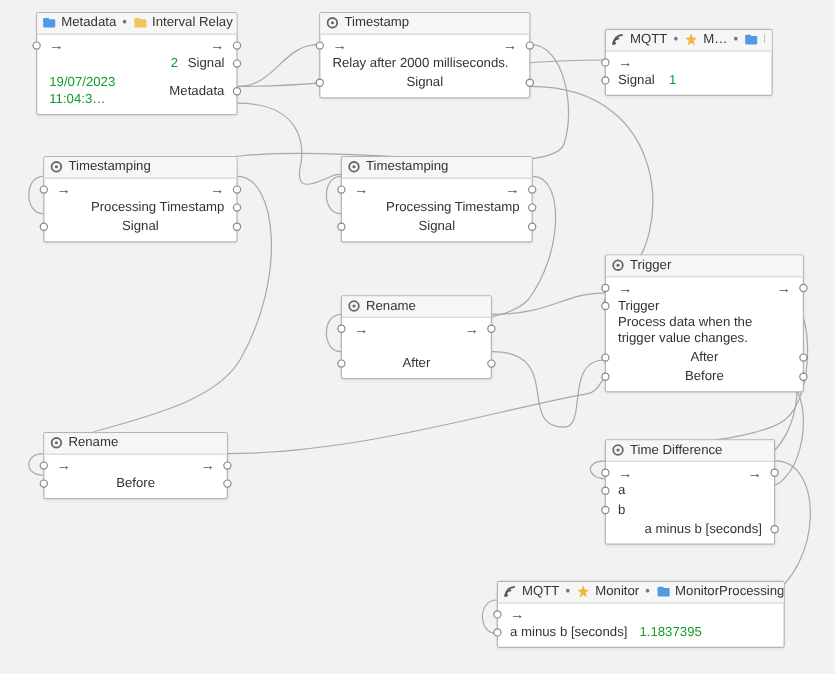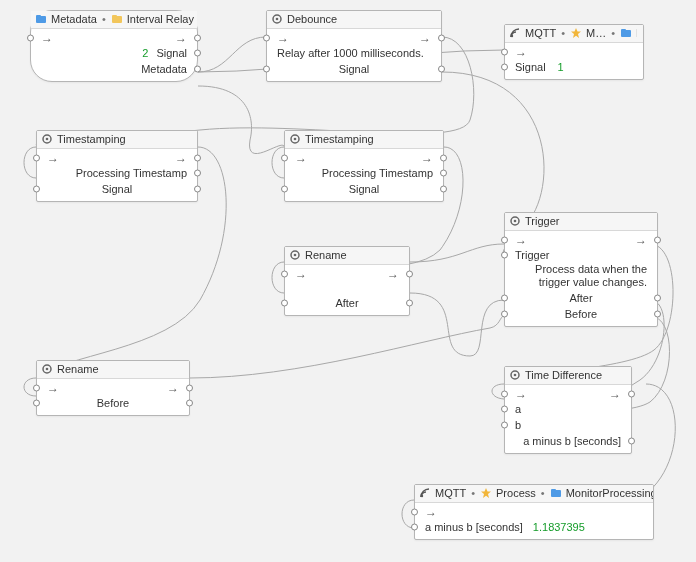--- a/index.html
+++ b/index.html
@@ -124,21 +124,21 @@
 
   <path d="M650,316 C676,316 676,382 650,402 C622,420 516,404 504,412"></path>
 
   <path d="M646,384 C686,384 686,470 640,498 C590,528 440,500 414,500"></path>
 
   <path d="M504,384 C488,384 488,398 504,399"></path>
 
   <path d="M414,500 C398,500 398,528 414,528"></path>
 </svg>
 
-<div class="node" style="left:30px; top:10px; width:168px;border-radius:22px;">
+<div class="node" style="left:30px; top:10px; width:168px;">
   <div class="node-header">
     <span class="ic">
         <svg width="12" height="12">
           <rect x="1" y="3" width="10" height="7" rx="1" fill="#4e9ae6"></rect>
           <rect x="1" y="2" width="5" height="3" rx="1" fill="#4e9ae6"></rect>
         </svg>
       </span>
     <span>Metadata</span>
     <span class="sep">•</span>
     <span class="ic">
@@ -156,47 +156,48 @@
       <span class="arrow">→</span>
       <span class="port left"></span>
       <span class="port right"></span>
     </div>
     <div class="row" style="justify-content:flex-end;">
       <span class="val-green" style="margin-right:8px;">2</span>
       <span>Signal</span>
       <span class="port right"></span>
     </div>
     <div class="row">
+      <span class="val-green truncate" style="max-width:92px;">19/07/2023 11:04:3…</span>
       <span class="flex-spacer"></span>
       <span>Metadata</span>
       <span class="port right"></span>
     </div>
   </div>
 </div>
 
 <div class="node" style="left:266px; top:10px; width:176px;">
   <div class="node-header">
     <span class="ic">
         <svg width="12" height="12">
           <circle cx="6" cy="6" r="4" fill="none" stroke="#666" stroke-width="1.5"></circle>
           <circle cx="6" cy="6" r="1.3" fill="#666"></circle>
         </svg>
       </span>
-    <span>Debounce</span>
-  </div>
-  <div class="node-body">
-    <div class="row">
-      <span class="arrow">→</span>
-      <span class="flex-spacer"></span>
-      <span class="arrow">→</span>
-      <span class="port left"></span>
-      <span class="port right"></span>
-    </div>
-    <div class="row">
-      <span>Relay after 1000 milliseconds.</span>
+    <span>Timestamp</span>
+  </div>
+  <div class="node-body">
+    <div class="row">
+      <span class="arrow">→</span>
+      <span class="flex-spacer"></span>
+      <span class="arrow">→</span>
+      <span class="port left"></span>
+      <span class="port right"></span>
+    </div>
+    <div class="row">
+      <span>Relay after 2000 milliseconds.</span>
     </div>
     <div class="row">
       <span class="label-center">Signal</span>
       <span class="port left"></span>
       <span class="port right"></span>
     </div>
   </div>
 </div>
 
 <div class="node" style="left:504px; top:24px; width:140px;">
@@ -320,21 +321,21 @@
     </div>
     <div class="row" style="height:10px;"></div>
     <div class="row">
       <span class="label-center">After</span>
       <span class="port left"></span>
       <span class="port right"></span>
     </div>
   </div>
 </div>
 
-<div class="node" style="left:504px; top:212px; width:154px;">
+<div class="node" style="left:504px; top:212px; width:166px;">
   <div class="node-header">
     <span class="ic">
         <svg width="12" height="12">
           <circle cx="6" cy="6" r="4" fill="none" stroke="#666" stroke-width="1.5"></circle>
           <circle cx="6" cy="6" r="1.3" fill="#666"></circle>
         </svg>
       </span>
     <span>Trigger</span>
   </div>
   <div class="node-body">
@@ -342,21 +343,21 @@
       <span class="arrow">→</span>
       <span class="flex-spacer"></span>
       <span class="arrow">→</span>
       <span class="port left"></span>
       <span class="port right"></span>
     </div>
     <div class="row">
       <span>Trigger</span>
       <span class="port left"></span>
     </div>
-    <div class="row" style="display:block; line-height:13px; padding-top:0;text-align:right;">
+    <div class="row" style="display:block; line-height:13px; padding-top:0;">
       <span>Process data when the trigger value changes.</span>
     </div>
     <div class="row">
       <span class="label-center">After</span>
       <span class="port left"></span>
       <span class="port right"></span>
     </div>
     <div class="row">
       <span class="label-center">Before</span>
       <span class="port left"></span>
@@ -384,21 +385,21 @@
       <span class="port right"></span>
     </div>
     <div class="row">
       <span class="label-center">Before</span>
       <span class="port left"></span>
       <span class="port right"></span>
     </div>
   </div>
 </div>
 
-<div class="node" style="left:504px; top:366px; width:128px;">
+<div class="node" style="left:504px; top:366px; width:142px;">
   <div class="node-header">
     <span class="ic">
         <svg width="12" height="12">
           <circle cx="6" cy="6" r="4" fill="none" stroke="#666" stroke-width="1.5"></circle>
           <circle cx="6" cy="6" r="1.3" fill="#666"></circle>
         </svg>
       </span>
     <span>Time Difference</span>
   </div>
   <div class="node-body">
@@ -433,21 +434,21 @@
           <circle cx="3" cy="9" r="1.2" fill="#555"></circle>
         </svg>
       </span>
     <span>MQTT</span>
     <span class="sep">•</span>
     <span class="ic">
         <svg width="12" height="12">
           <polygon points="6,1 7.5,4.5 11,4.5 8,7 9,11 6,8.7 3,11 4,7 1,4.5 4.5,4.5" fill="#f2b63a"></polygon>
         </svg>
       </span>
-    <span>Process</span>
+    <span>Monitor</span>
     <span class="sep">•</span>
     <span class="ic">
         <svg width="12" height="12">
           <rect x="1" y="3" width="10" height="7" rx="1" fill="#4e9ae6"></rect>
           <rect x="1" y="2" width="5" height="3" rx="1" fill="#4e9ae6"></rect>
         </svg>
       </span>
     <span>MonitorProcessingTime</span>
   </div>
   <div class="node-body">

